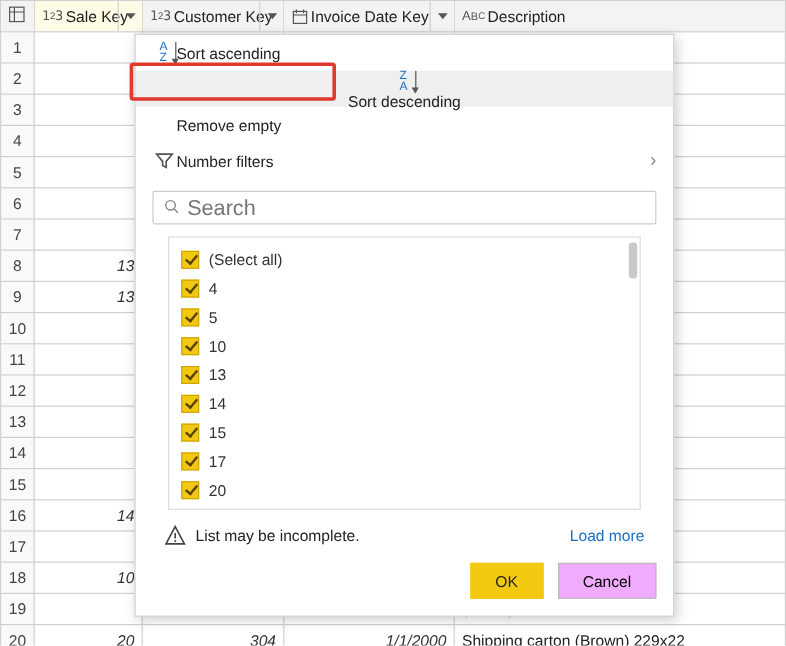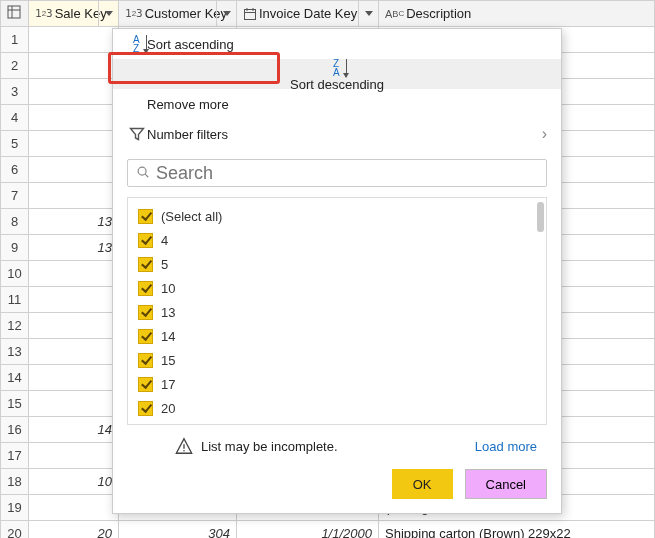--- a/index.html
+++ b/index.html
@@ -28,29 +28,29 @@
   .menu-item { display:flex; align-items:center; height:30px; padding:0 14px; cursor:pointer; }
   .menu-item.hover { background:#efefef;flex-direction:column; }
   .menu-item .mi-icon { width:20px; display:flex; align-items:center; justify-content:center; color:#555; }
   .menu-item .chev { margin-left:auto; color:#888; font-size:16px; }
   .highlight-box { position:absolute; left:108px; top:52px; width:172px; height:32px; border:3px solid #e03a2f; border-radius:3px; z-index:30; pointer-events:none; }
 
   .search-wrap { padding: 10px 14px 6px; }
   .search-box { width:100%; height:28px; border:1px solid #ccc; border-radius:2px; display:flex; align-items:center; padding:0 8px; color:#888; gap:6px; }
   .search-box input { border:none; outline:none; flex:1; font-size:18px; color:#be185d; }
 
-  .checklist-wrap { margin: 4px 14px 2px; border:1px solid #ddd; height:228px; overflow:hidden; position:relative; }
+  .checklist-wrap { margin: 4px 27px 2px; border:1px solid #ddd; height:228px; overflow:hidden; position:relative; }
   .checklist { padding:6px 10px; }
   .check-row { display:flex; align-items:center; gap:8px; height:24px; color:#333; }
   .cb { width:15px; height:15px; background:#f2c811; border:1px solid #d1a500; display:flex; align-items:center; justify-content:center; }
   .cb::after { content:""; width:4px; height:8px; border:solid #5a4400; border-width:0 2px 2px 0; transform:rotate(40deg) translateY(-1px); }
 
   .scroll-stub { position:absolute; right:2px; top:4px; width:7px; height:30px; background:#c9c9c9; border-radius:3px; }
 
-  .footer-note { display:flex; align-items:center; gap:8px; padding: 10px 24px 4px; margin-left: 38px; }
+  .footer-note { display:flex; align-items:center; gap:8px; padding: 10px 24px 4px; }
   .footer-note .warn { width:18px; height:18px; }
   .warn svg { width:18px; height:18px; }
   .footer-note .loadmore { margin-left:auto; color:#1a6fc4; cursor:pointer; }
 
   .btn-row { display:flex; gap:12px; justify-content:flex-end; padding:10px 14px 14px; }
   .btn { height:30px; padding:0 20px; border:1px solid #bbb; background:#f0abfc; cursor:pointer; font-size:13px; }
   .btn.primary { background:#f2c811; border-color:#f2c811; color:#222; font-weight:500; }
 
   
   .sort-ico { font-size:10px; line-height:9px; text-align:left; color:#1a6fc4; position:relative; width:18px; }
@@ -291,21 +291,21 @@
   <div class="menu-item hover">
     <span class="mi-icon sort-ico sort-desc">
         <span class="letters"></span>
         <span class="arrow"></span>
       </span>
     <span>Sort descending</span>
   </div>
 
   <div class="menu-item">
     <span class="mi-icon"></span>
-    <span>Remove more</span>
+    <span>Remove empty</span>
   </div>
 
   <div class="menu-item">
     <span class="mi-icon funnel">
       <svg viewBox="0 0 16 16">
           <path d="M1.5 2.5 h13 L9.5 8.5 v5 l-3 -1.5 v-3.5 Z"></path>
         </svg>
     </span>
     <span>Number filters</span>
     <span class="chev">›</span>

